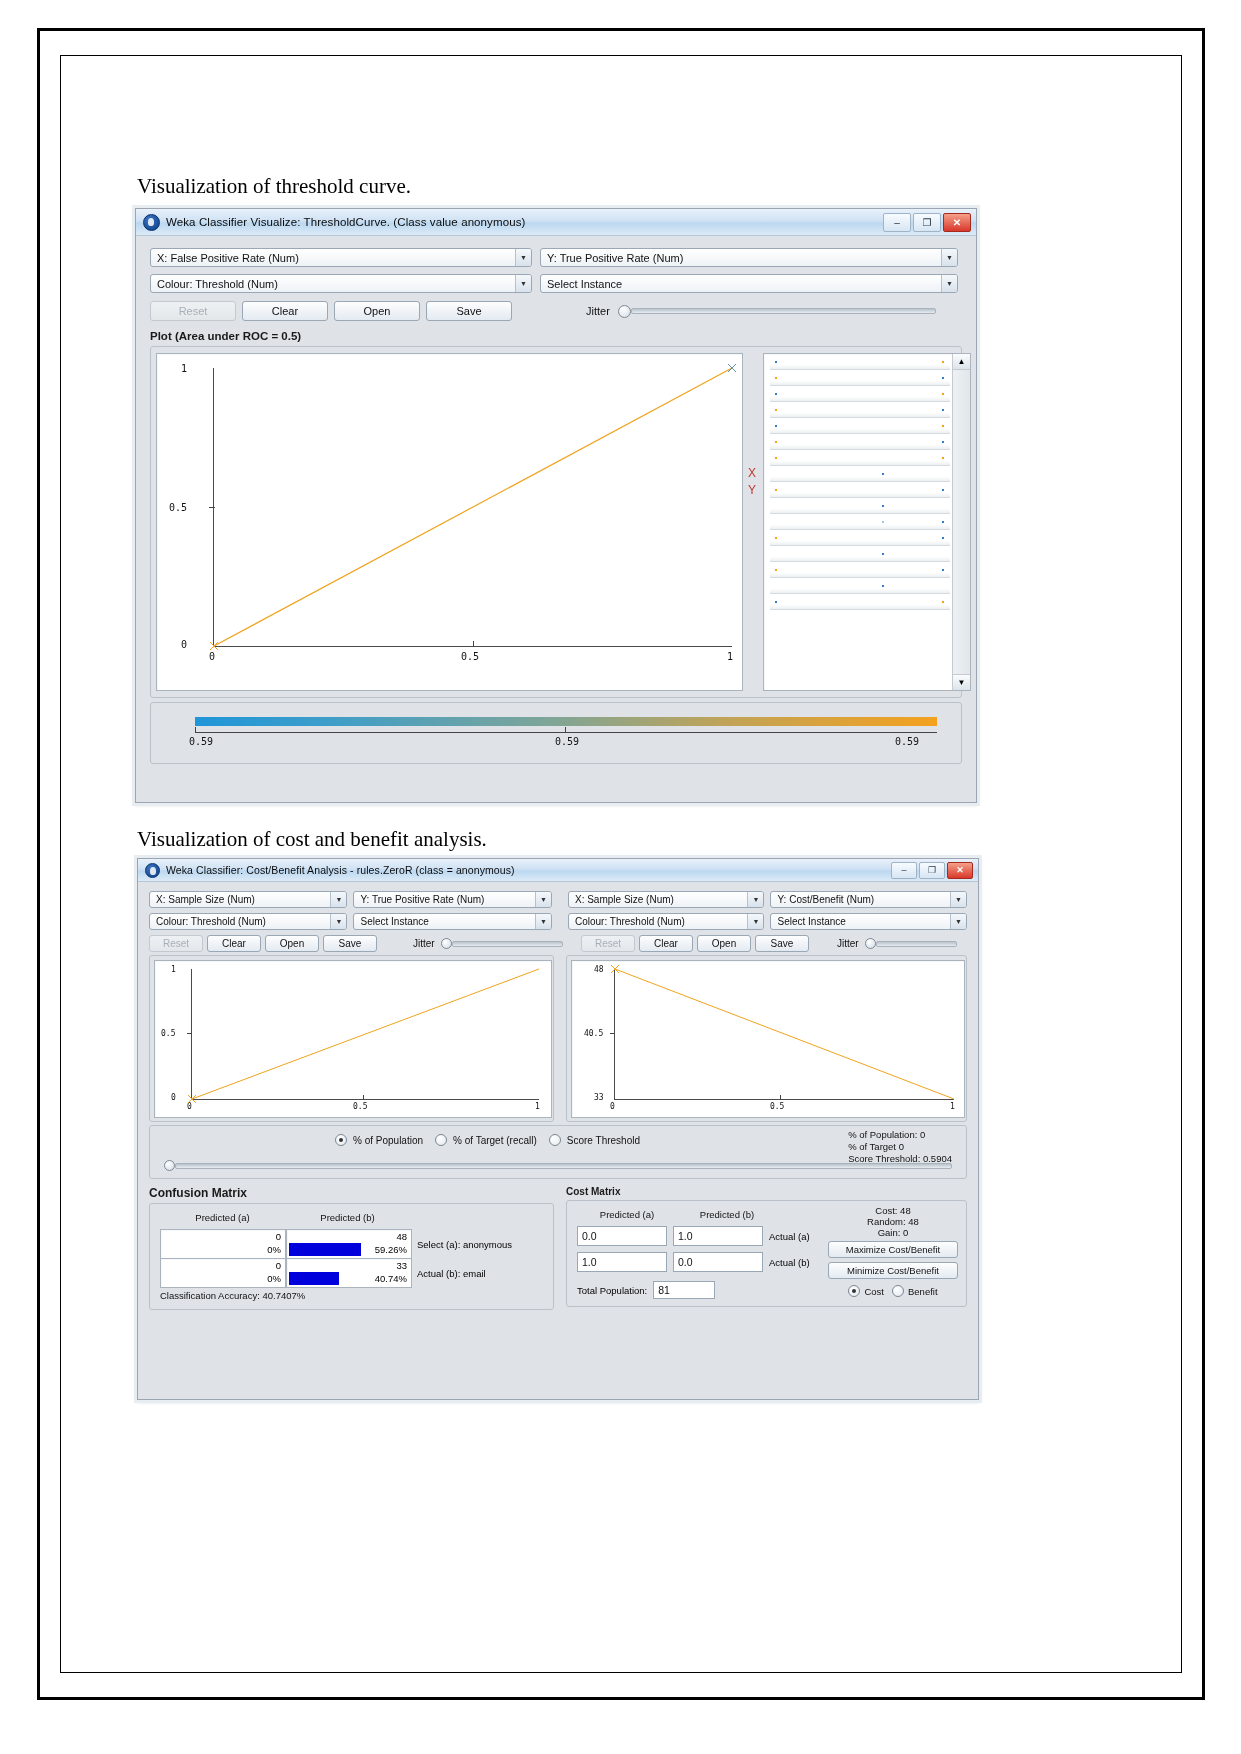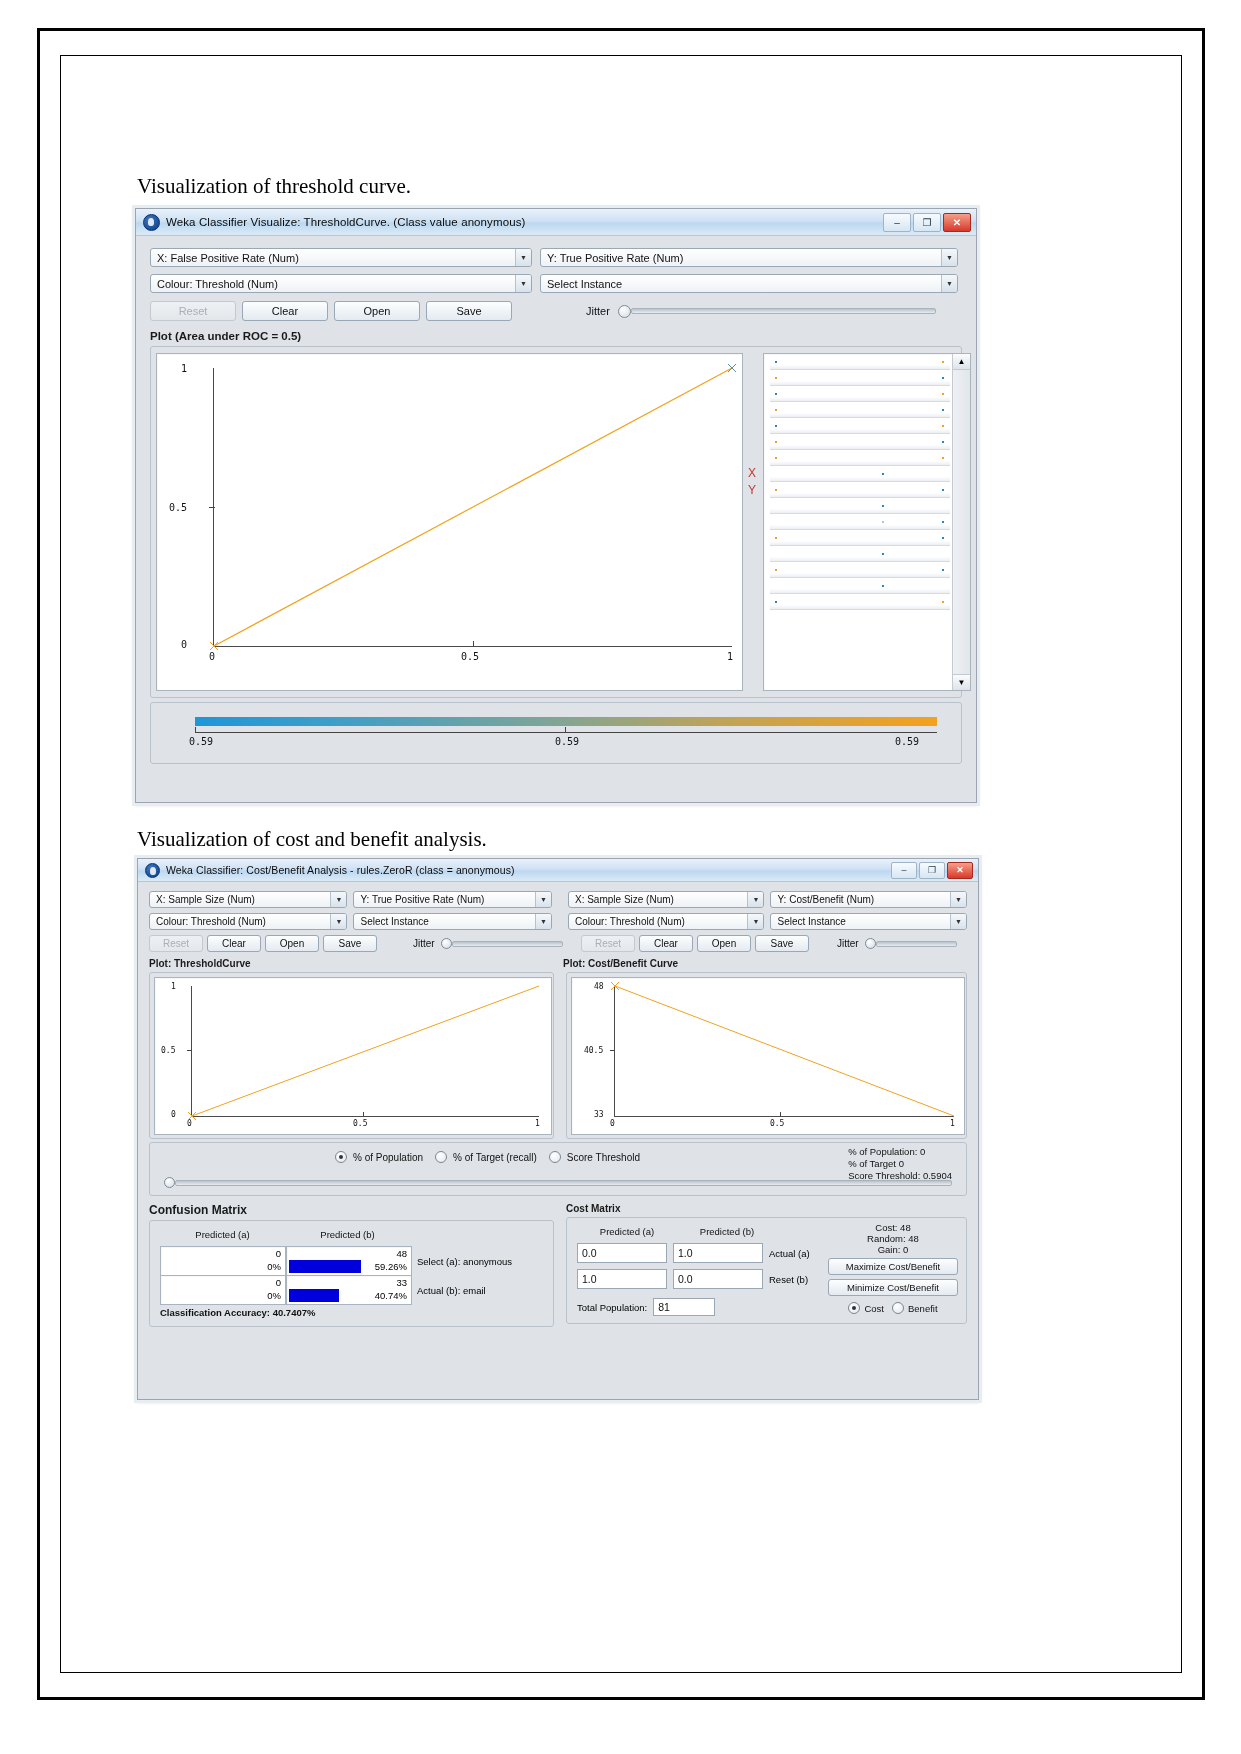--- a/index.html
+++ b/index.html
@@ -327,24 +327,20 @@
         <div class="btn" style="width:54px;height:17px;font-size:10px;margin-left:4px;">Clear</div>
         <div class="btn" style="width:54px;height:17px;font-size:10px;margin-left:4px;">Open</div>
         <div class="btn" style="width:54px;height:17px;font-size:10px;margin-left:4px;">Save</div>
         <div style="display:flex;align-items:center;margin-left:28px;width:120px;">
           <span class="jitterlab" style="font-size:10px;">Jitter</span>
           <div class="knob" style="margin-left:6px;width:9px;height:9px;"></div>
           <div class="slider" style="flex:1;"></div>
         </div>
       </div>
 
-      <div style="display:flex;padding:6px 6px 0 6px;">
-        <div class="grouplab" style="font-size:10px;width:414px;">Plot: ThresholdCurve</div>
-        <div class="grouplab" style="font-size:10px;">Plot: Cost/Benefit Curve</div>
-      </div>
 
       <div style="display:flex;gap:12px;padding:3px 6px 0 6px;">
         <div class="panelbox" style="width:406px;height:165px;position:relative;">
           <div class="sunken" style="position:absolute;left:4px;top:4px;width:396px;height:156px;">
             <div class="axisline" style="left:36px;top:8px;width:1px;height:130px;"></div>
             <div class="axisline" style="left:36px;top:138px;width:348px;height:1px;"></div>
             <div class="axtxt" style="left:16px;top:4px;font-size:8px;">1</div>
             <div class="axtxt" style="left:6px;top:68px;font-size:8px;">0.5</div>
             <div class="tick" style="left:32px;top:72px;width:5px;height:1px;"></div>
             <div class="axtxt" style="left:16px;top:132px;font-size:8px;">0</div>
@@ -432,40 +428,40 @@
                 <span style="position:absolute;right:4px;top:1px;font-size:9.5px;">0</span>
                 <span style="position:absolute;right:4px;top:14px;font-size:9.5px;">0%</span>
               </div>
               <div class="sunken" style="width:124px;height:28px;position:relative;">
                 <span style="position:absolute;right:4px;top:1px;font-size:9.5px;">33</span>
                 <span style="position:absolute;left:2px;top:13px;width:50px;height:13px;background:#0000dd;"></span>
                 <span style="position:absolute;right:4px;top:14px;font-size:9.5px;">40.74%</span>
               </div>
               <span style="font-size:9.5px;margin-left:5px;align-self:center;">Actual (b): email</span>
             </div>
-            <div style="position:absolute;left:10px;top:86px;font-size:9.5px;color:#111;font-weight:bold;">Classification Accuracy:  40.7407%</div>
+            <div style="position:absolute;left:10px;top:86px;font-size:9.5px;color:#111;">Classification Accuracy:  40.7407%</div>
           </div>
         </div>
 
         <div style="width:402px;">
           <div class="grouplab" style="font-size:10px;">Cost Matrix</div>
           <div class="panelbox" style="margin-top:3px;height:105px;position:relative;">
             <div style="position:absolute;left:10px;top:8px;width:200px;display:flex;font-size:9.5px;color:#111;">
               <span style="width:100px;text-align:center;">Predicted (a)</span>
               <span style="width:100px;text-align:center;">Predicted (b)</span>
             </div>
             <div style="position:absolute;left:10px;top:25px;display:flex;gap:6px;align-items:center;">
               <input class="txtfield" style="width: 90px; height: 20px;" value="0.0">
               <input class="txtfield" style="width: 90px; height: 20px;" value="1.0">
               <span style="font-size:9.5px;">Actual (a)</span>
             </div>
             <div style="position:absolute;left:10px;top:51px;display:flex;gap:6px;align-items:center;">
               <input class="txtfield" style="width: 90px; height: 20px;" value="1.0">
               <input class="txtfield" style="width: 90px; height: 20px;" value="0.0">
-              <span style="font-size:9.5px;">Reset (b)</span>
+              <span style="font-size:9.5px;">Actual (b)</span>
             </div>
             <div style="position:absolute;left:10px;top:80px;display:flex;align-items:center;gap:6px;">
               <span style="font-size:9.5px;">Total Population:</span>
               <input class="txtfield" style="width: 62px; height: 18px;" value="81">
             </div>
             <div style="position:absolute;right:8px;top:4px;width:130px;text-align:center;font-size:9.5px;line-height:11px;color:#111;">
               <div>Cost: 48</div>
               <div>Random: 48</div>
               <div>Gain: 0</div>
             </div>

